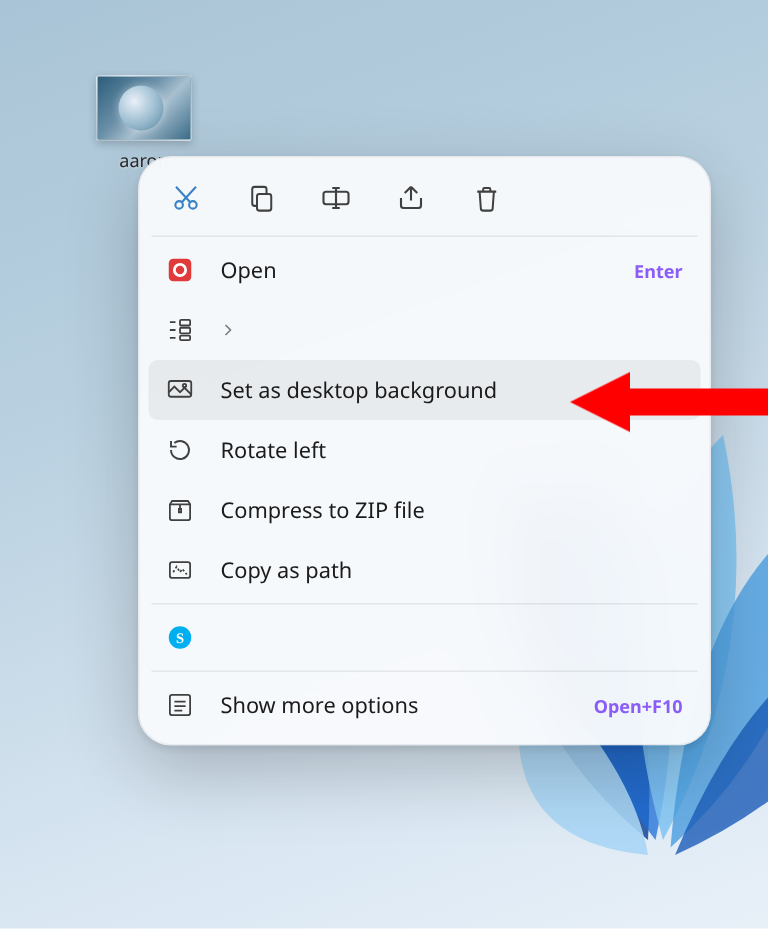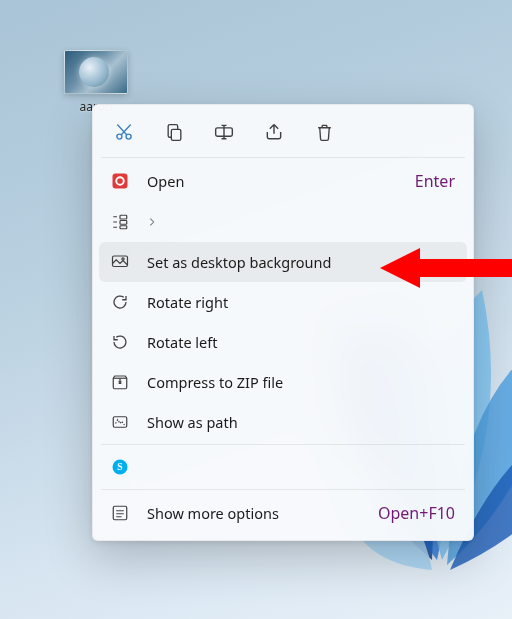--- a/index.html
+++ b/index.html
@@ -50,21 +50,21 @@
       font-size: 12px;
       text-shadow: 0 1px 2px rgba(255,255,255,0.5);
     }
     .context-menu {
       position: absolute;
       left: 92px;
       top: 104px;
       width: 382px;
       background: rgba(248,250,252,0.96);
       border: 1px solid rgba(0,0,0,0.06);
-      border-radius: 6px;
+      border-radius: 22px;
       box-shadow: 0 16px 48px rgba(0,0,0,0.22), 0 2px 6px rgba(0,0,0,0.1);
       padding: 6px;
       backdrop-filter: blur(20px);
     }
     .icon-row {
       display: flex;
       gap: 28px;
       padding: 10px 14px 12px;
       align-items: center;
     }
@@ -99,22 +99,23 @@
       margin-right: 16px;
       display: flex;
       align-items: center;
       justify-content: center;
       color: #404040;
     }
     .menu-item .mi-label {
       flex: 1;
     }
     .menu-item .mi-hint {
-      color: #701a75;
-      font-size: 16px;
+      color: #8b5cf6;
+      font-size: 12px;
+      font-weight: bold;
     }
     .menu-item .chev {
       color: #7a7a7a;
       font-size: 12px;
     }
     .arrow-callout {
       position: absolute;
       left: 380px;
       top: 243px;
       pointer-events: none;
@@ -214,29 +215,20 @@
     <span class="mi-icon">
       <svg width="18" height="18" viewBox="0 0 24 24" fill="none" stroke="#404040" stroke-width="1.6">
         <rect x="2" y="4" width="20" height="14" rx="2"></rect>
           <path d="M2 14 l5 -5 l5 5 l4 -4 l6 6"></path>
           <circle cx="16" cy="8" r="1.5"></circle>
       </svg>
     </span>
     <span class="mi-label">Set as desktop background</span>
   </div>
 
-  <div class="menu-item">
-    <span class="mi-icon">
-      <svg width="18" height="18" viewBox="0 0 24 24" fill="none" stroke="#404040" stroke-width="1.7">
-          <path d="M20 12 a8 8 0 1 1 -3 -6.2"></path>
-          <path d="M20 4 v5 h-5"></path>
-        </svg>
-    </span>
-    <span class="mi-label">Rotate right</span>
-  </div>
 
   <div class="menu-item">
     <span class="mi-icon">
       <svg width="18" height="18" viewBox="0 0 24 24" fill="none" stroke="#404040" stroke-width="1.7">
           <path d="M4 12 a8 8 0 1 0 3 -6.2"></path>
           <path d="M4 4 v5 h5"></path>
         </svg>
     </span>
     <span class="mi-label">Rotate left</span>
   </div>
@@ -252,21 +244,21 @@
     <span class="mi-label">Compress to ZIP file</span>
   </div>
 
   <div class="menu-item">
     <span class="mi-icon">
       <svg width="18" height="18" viewBox="0 0 24 24" fill="none" stroke="#404040" stroke-width="1.6">
         <rect x="3" y="5" width="18" height="14" rx="2"></rect>
           <path d="M6 14 l3 -5 l3 5 l2 -3 l4 5" stroke-dasharray="2 2"></path>
       </svg>
     </span>
-    <span class="mi-label">Show as path</span>
+    <span class="mi-label">Copy as path</span>
   </div>
 
 
   <div class="sep"></div>
 
   <div class="menu-item">
     <span class="mi-icon">
       <svg width="18" height="18" viewBox="0 0 24 24">
           <circle cx="12" cy="12" r="10" fill="#00aff0"></circle>
           <text x="12" y="16.5" text-anchor="middle" font-family="Segoe UI" font-weight="700" font-size="13" fill="#fff">S</text>

